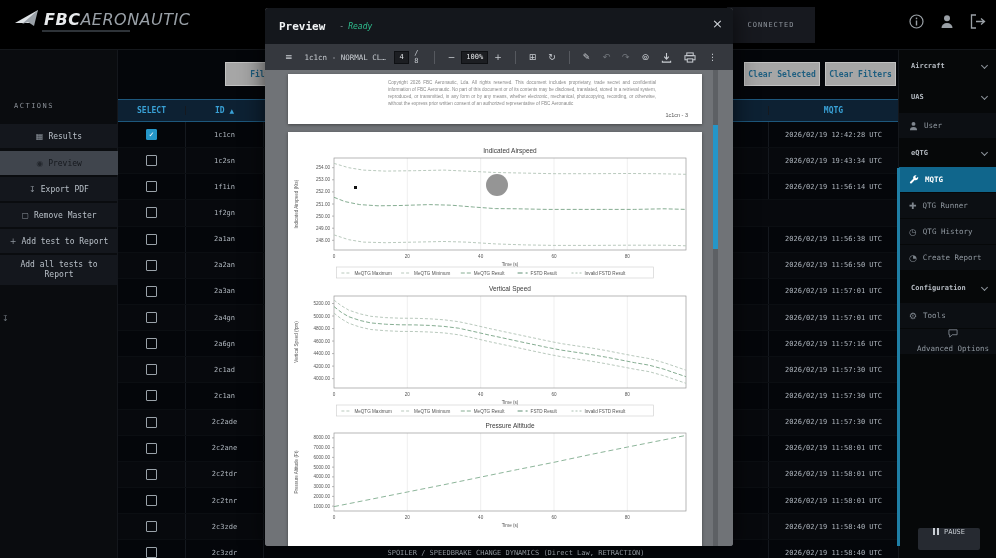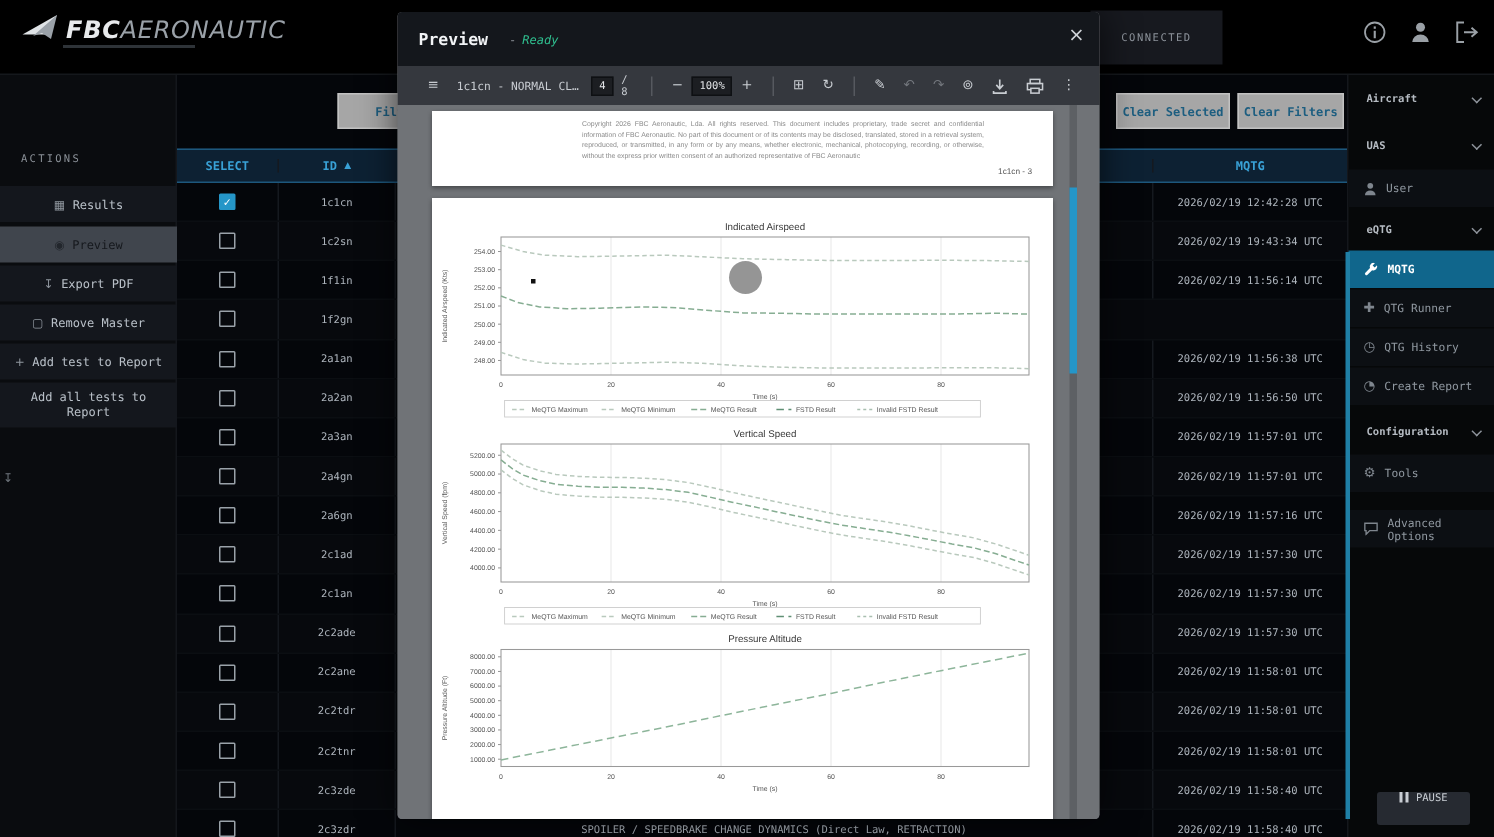--- a/index.html
+++ b/index.html
@@ -365,21 +365,21 @@
       <span>Create Report</span>
     </div>
     <div class="rs-section" style="top:228px;">
       <span>Configuration</span>
         <span class="chev"></span>
     </div>
     <div class="rs-item" style="top:253px;">
       <span class="glyph">⚙</span>
       <span>Tools</span>
     </div>
-    <div class="rs-item" style="top:290px;">
+    <div class="rs-item" style="top:279px;flex-direction:column;">
       <svg width="10" height="9" viewBox="0 0 12 11">
         <path d="M1 1 h10 v6 h-6 l-3 3 v-3 h-1 Z" fill="none" stroke="#7f868e" stroke-width="1.1"></path>
       </svg>
       <span>Advanced Options</span>
     </div>
   </div>
   <div class="rs-scrollbar"></div>
   <div class="pause-btn">
     <span class="pause-bars">
         <i></i>

